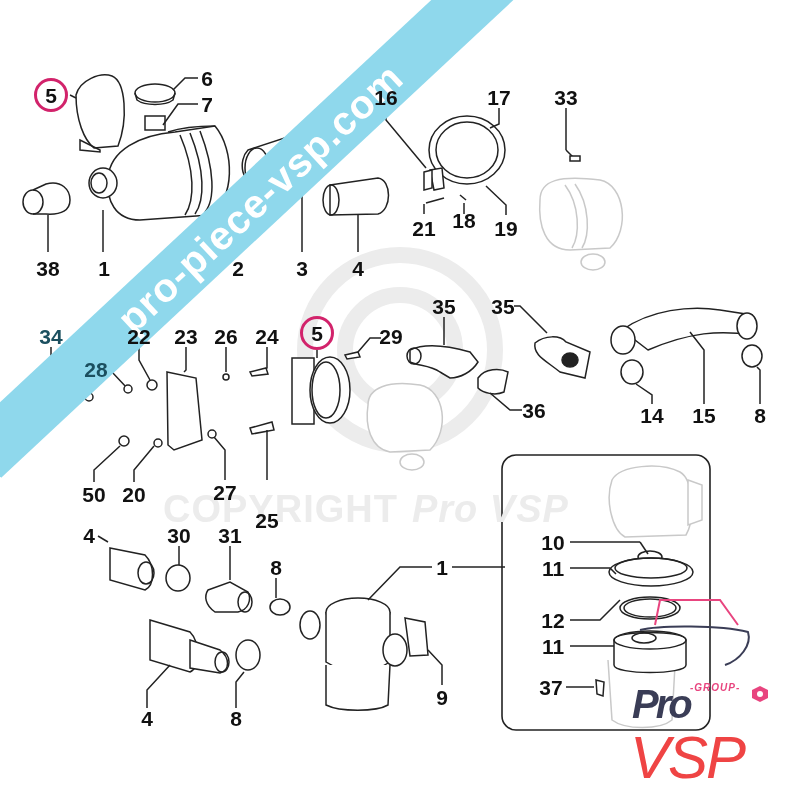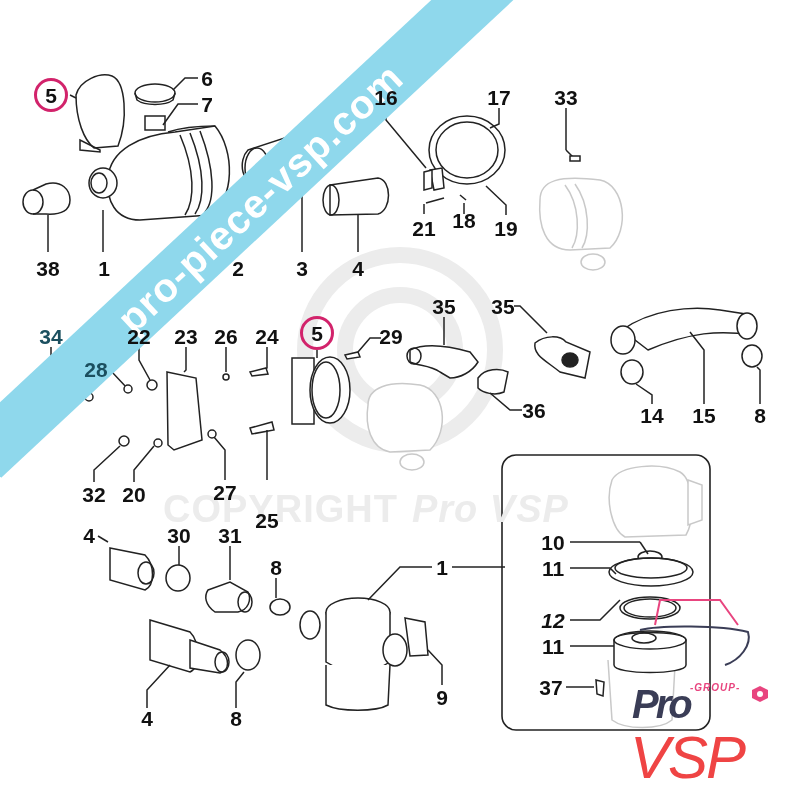--- a/index.html
+++ b/index.html
@@ -273,35 +273,35 @@
       <div class="lbl" style="left: 226px; top: 336px;">26</div>
       <div class="lbl" style="left: 267px; top: 336px;">24</div>
       <div class="lbl" style="left: 317px; top: 333px;">5</div>
       <div class="lbl" style="left: 391px; top: 336px;">29</div>
       <div class="lbl" style="left: 444px; top: 306px;">35</div>
       <div class="lbl" style="left: 503px; top: 306px;">35</div>
       <div class="lbl" style="left: 534px; top: 410px;">36</div>
       <div class="lbl" style="left: 652px; top: 415px;">14</div>
       <div class="lbl" style="left: 704px; top: 415px;">15</div>
       <div class="lbl" style="left: 760px; top: 415px;">8</div>
-      <div class="lbl" style="left: 94px; top: 494px;">32</div>
+      <div class="lbl" style="left: 94px; top: 494px;">50</div>
       <div class="lbl" style="left: 134px; top: 494px;">20</div>
       <div class="lbl" style="left: 225px; top: 492px;">27</div>
       <div class="lbl" style="left: 267px; top: 492px; margin-top: 28px;">25</div>
       <div class="lbl" style="left: 89px; top: 535px;">4</div>
       <div class="lbl" style="left: 179px; top: 535px;">30</div>
       <div class="lbl" style="left: 230px; top: 535px;">31</div>
       <div class="lbl" style="left: 276px; top: 567px;">8</div>
       <div class="lbl" style="left: 442px; top: 567px;">1</div>
       <div class="lbl" style="left: 442px; top: 697px;">9</div>
       <div class="lbl" style="left: 147px; top: 718px;">4</div>
       <div class="lbl" style="left: 236px; top: 718px;">8</div>
       <div class="lbl" style="left: 553px; top: 542px;">10</div>
       <div class="lbl" style="left: 553px; top: 568px;">11</div>
-      <div class="lbl" style="left: 553px; top: 620px; font-style: italic;">12</div>
+      <div class="lbl" style="left: 553px; top: 620px;">12</div>
       <div class="lbl" style="left: 553px; top: 646px;">11</div>
       <div class="lbl" style="left: 551px; top: 687px;">37</div>
     </div>
 
   <div class="logo">
     <span class="group">-GROUP-</span>
     <span class="pro">Pro</span>
     <span class="vsp">VSP</span>
   </div>
 </div>

